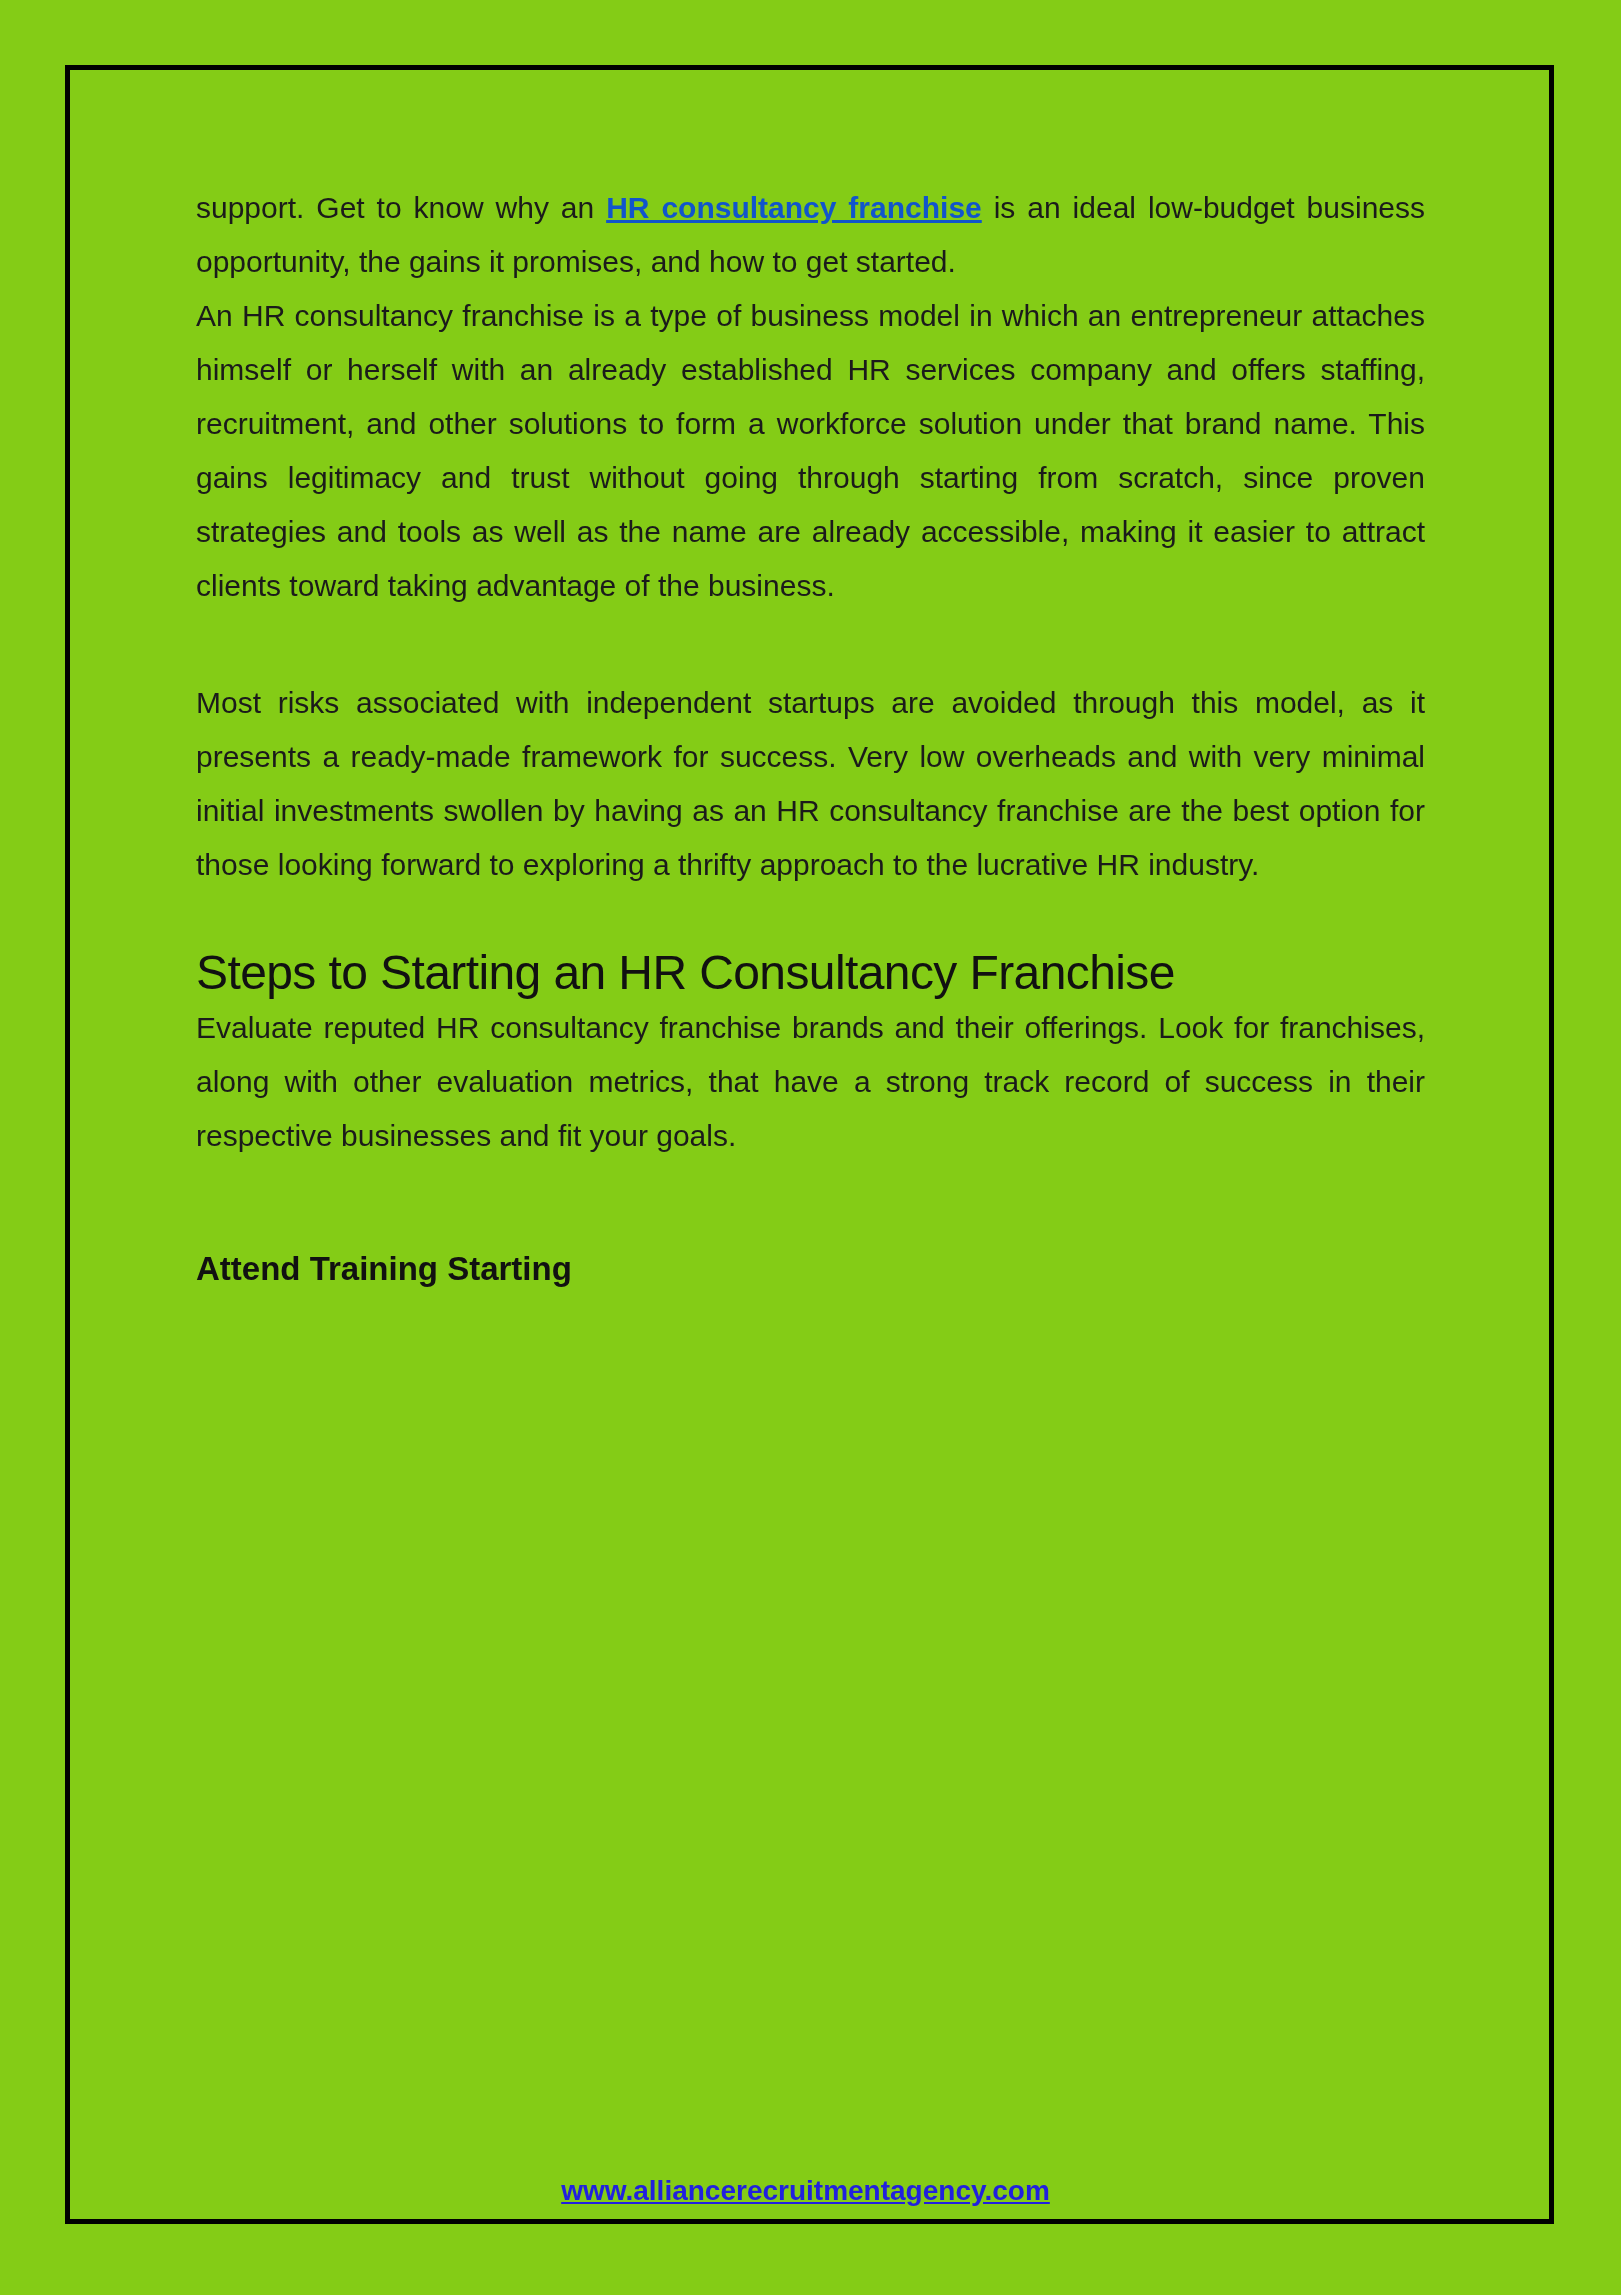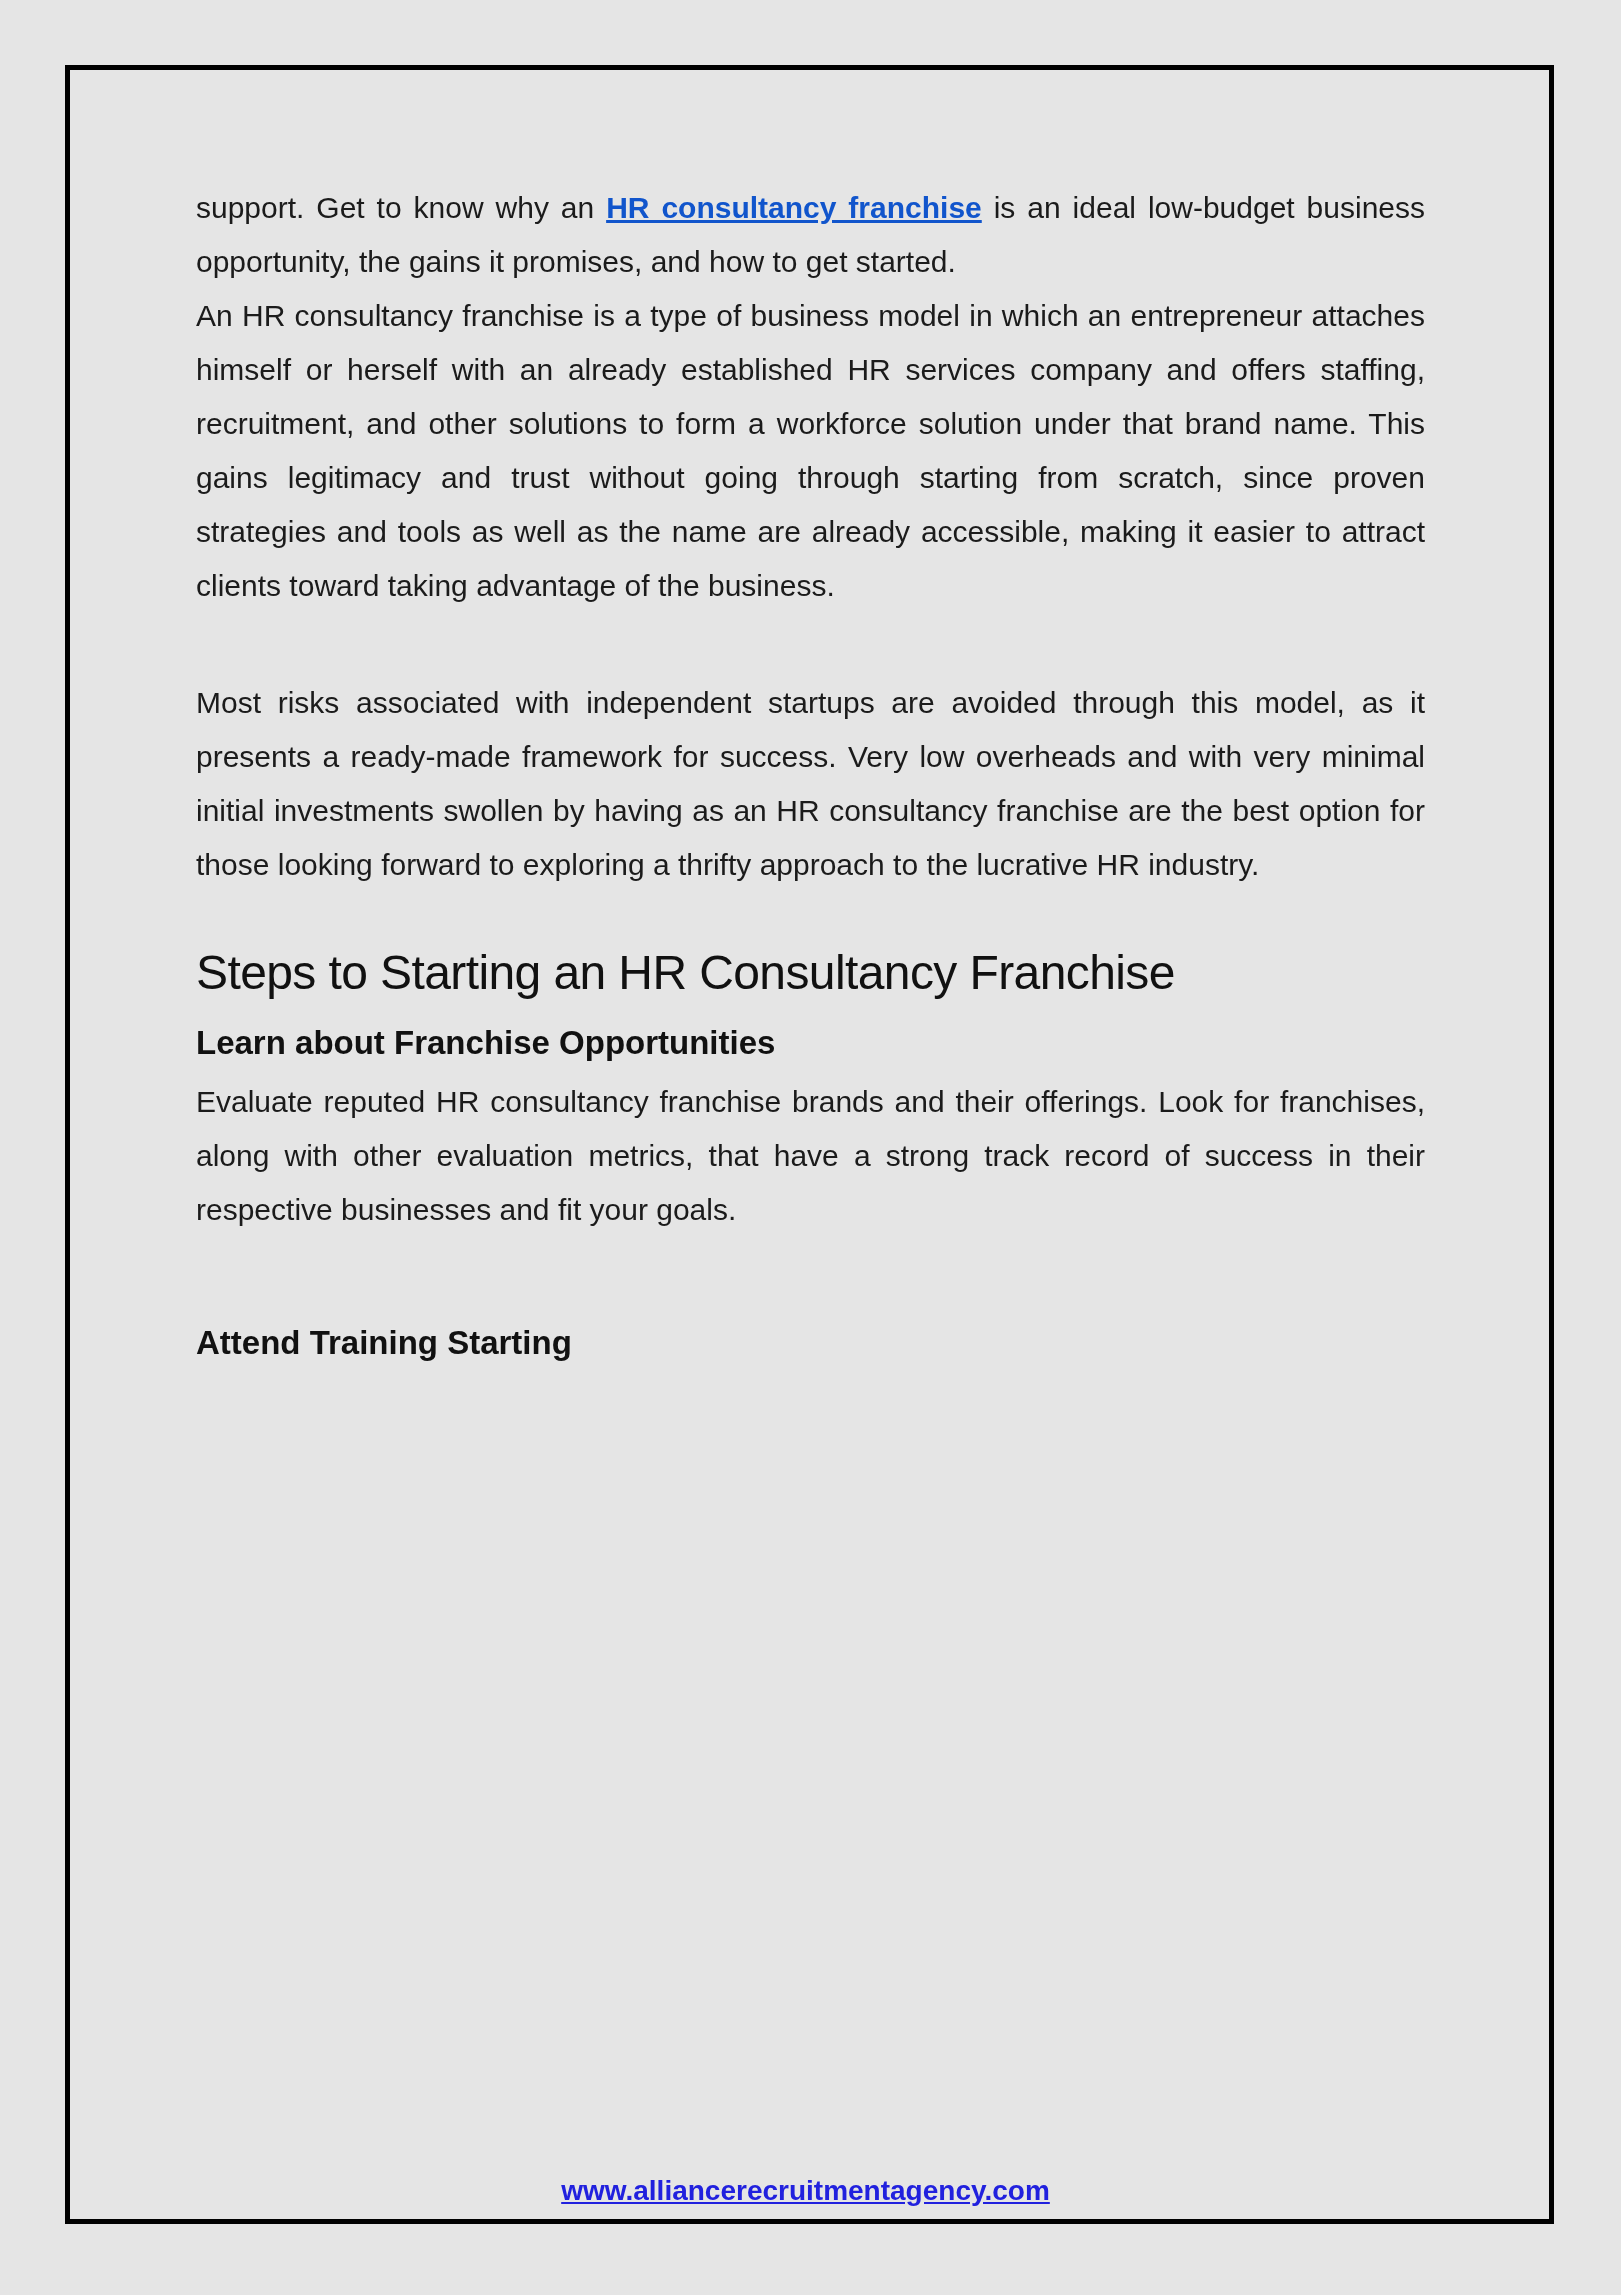--- a/index.html
+++ b/index.html
@@ -4,21 +4,21 @@
 <style>
   html, body {
     margin: 0;
     padding: 0;
     background: #ffffff;
   }
   #page {
     position: relative;
     width: 1622px;
     height: 2295px;
-    background: #e5e5e5;
+    background: #84cc16;
     font-family: "Liberation Sans", sans-serif;
     color: #1b1b1b;
     overflow: hidden;
   }
   .page-border {
     position: absolute;
     left: 65px;
     top: 65px;
     right: 68px;
     bottom: 71px;
@@ -93,21 +93,20 @@
 
     <p class="body"><span>support. Get to know why an </span><a href="#" class="inline-link">HR consultancy franchise</a><span> is an ideal low-budget business opportunity, the gains it promises, and how to get started.</span></p>
 
 
     <p class="body gap-after">An HR consultancy franchise is a type of business model in which an entrepreneur attaches himself or herself with an already established HR services company and offers staffing, recruitment, and other solutions to form a workforce solution under that brand name. This gains legitimacy and trust without going through starting from scratch, since proven strategies and tools as well as the name are already accessible, making it easier to attract clients toward taking advantage of the business.</p>
 
     <p class="body">Most risks associated with independent startups are avoided through this model, as it presents a ready-made framework for success. Very low overheads and with very minimal initial investments swollen by having as an HR consultancy franchise are the best option for those looking forward to exploring a thrifty approach to the lucrative HR industry.</p>
 
     <h1 class="doc-h1 steps">Steps to Starting an HR Consultancy Franchise</h1>
 
-    <h3 class="doc-h3">Learn about Franchise Opportunities</h3>
     <p class="body">Evaluate reputed HR consultancy franchise brands and their offerings. Look for franchises, along with other evaluation metrics, that have a strong track record of success in their respective businesses and fit your goals.</p>
 
 
     <h3 class="doc-h3">Attend Training Starting</h3>
 
   </div>
 
   <div class="footer">
     <a href="#" class="footer-link">www.alliancerecruitmentagency.com</a>
   </div>

